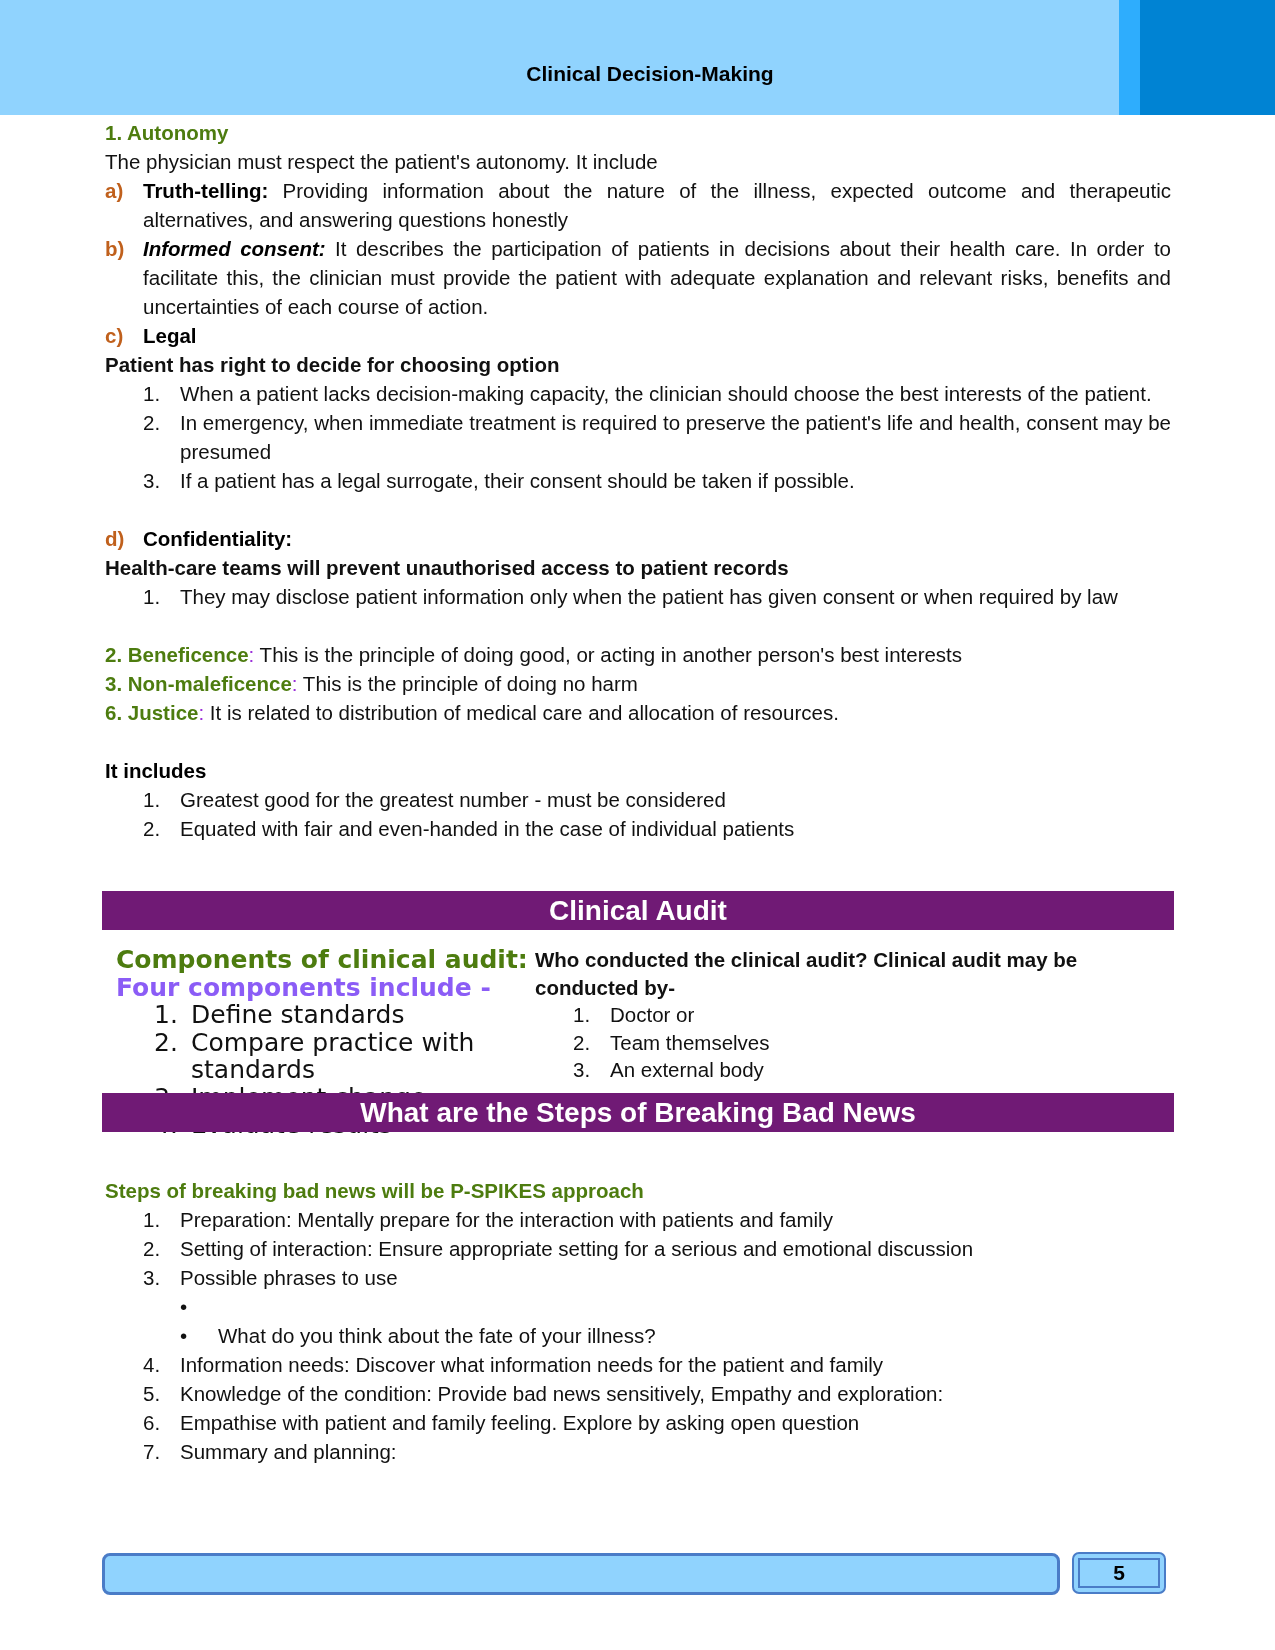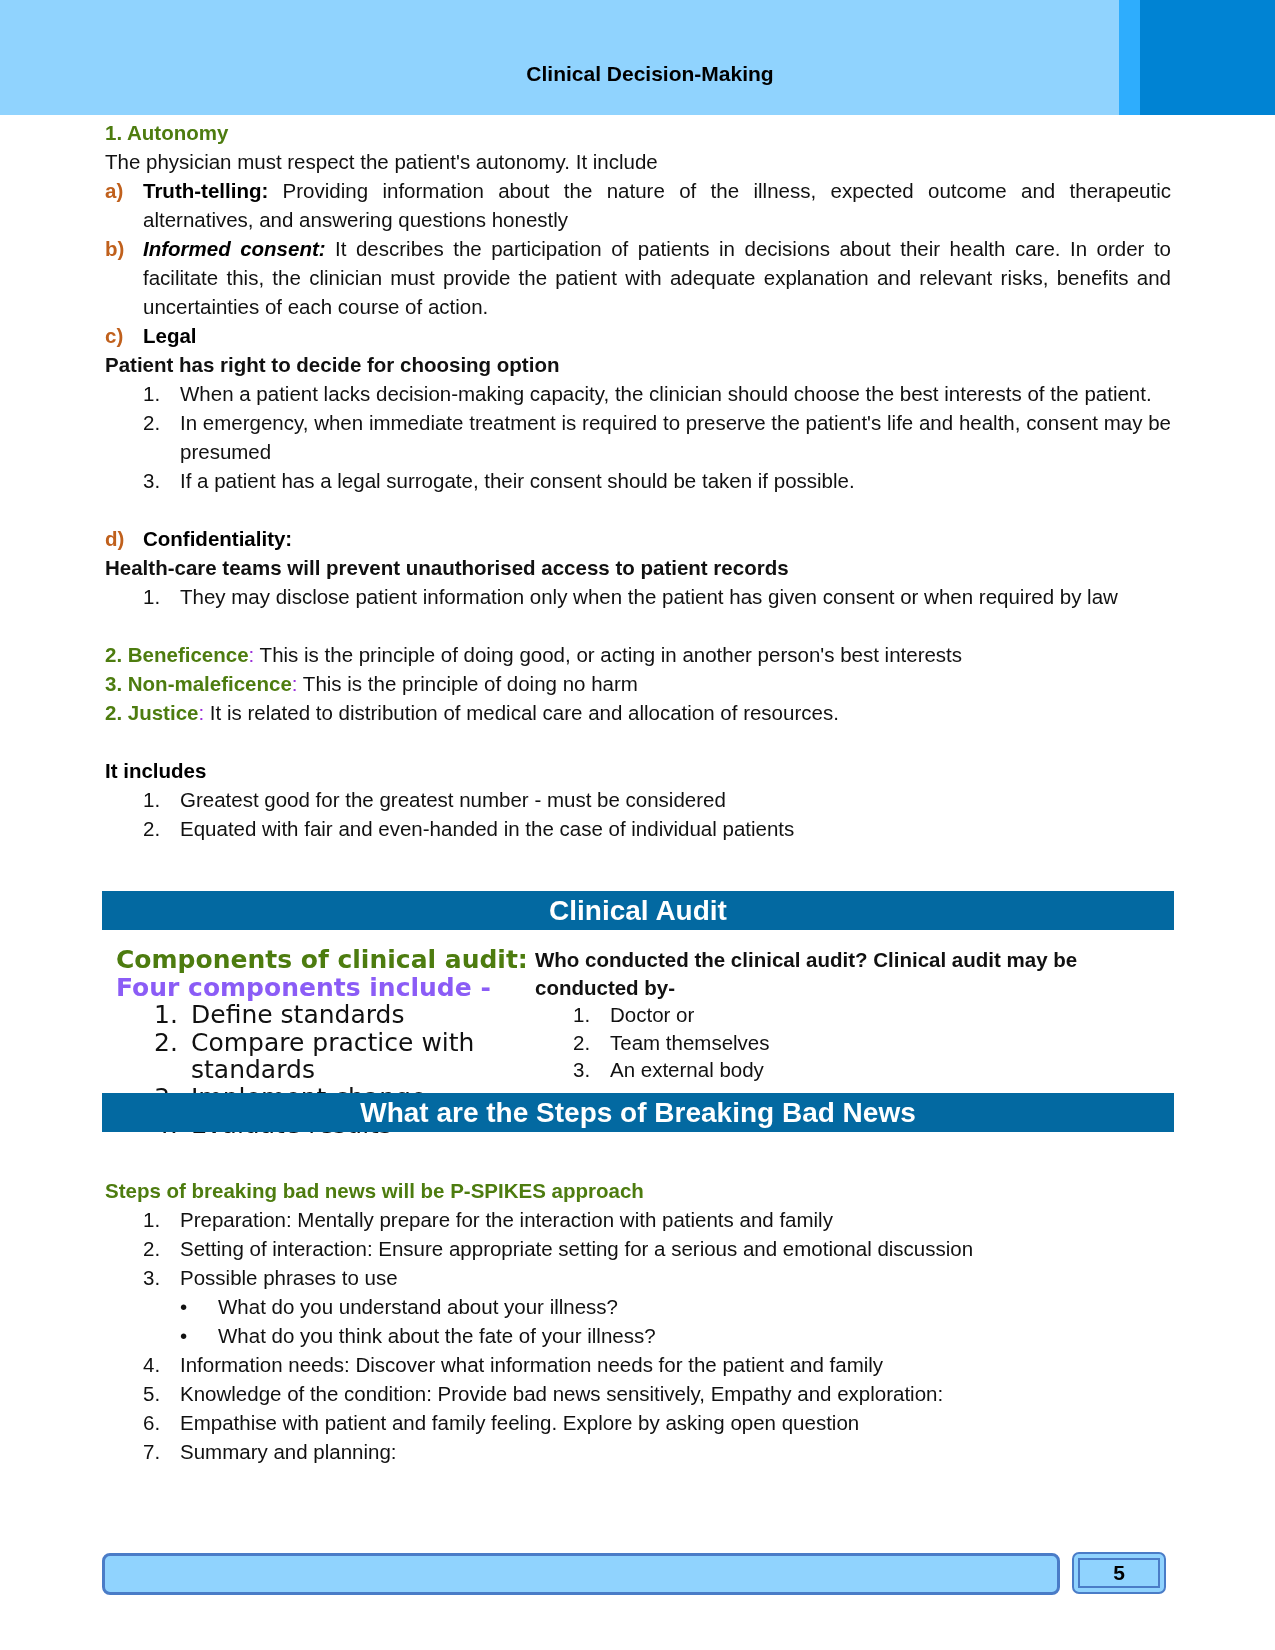--- a/index.html
+++ b/index.html
@@ -33,21 +33,21 @@
 
   .numlist { margin-left: 38px; }
   .numitem { display: flex; font-size: 20.5px; line-height: 29px; text-align: justify; }
   .numitem .num { width: 37px; flex: none; }
   .numitem .txt { flex: 1; }
 
   .gap { height: 29px; }
 
   .section-bar {
     position: absolute; left: 102px; width: 1072px; height: 39px;
-    background: #0369a1; color: #ffffff; font-weight: bold; font-size: 28px;
+    background: #701a75; color: #ffffff; font-weight: bold; font-size: 28px;
     text-align: center; line-height: 39px;
   }
 
   .cols { position: absolute; left: 116px; top: 946px; width: 1060px; display: flex; }
   .col-left { width: 430px; }
   .col-right { width: 620px; }
   .audit { font-family: "DejaVu Sans", sans-serif; font-size: 25px; line-height: 27.5px; }
   .audit-list { margin-left: 38px; }
   .audit-item { display: flex; }
   .audit-item .num { width: 37px; flex: none; }
@@ -124,21 +124,21 @@
     <div class="numitem">
       <span class="num">1.</span>
       <span class="txt">They may disclose patient information only when the patient has given consent or when required by law</span>
     </div>
   </div>
 
   <div class="gap"></div>
 
   <div class="line"><span class="purple">2. Beneficence</span><span class="purple-plain">:</span><span> This is the principle of doing good, or acting in another person's best interests</span></div>
   <div class="line"><span class="purple">3. Non-maleficence</span><span class="purple-plain">:</span><span> This is the principle of doing no harm</span></div>
-  <div class="line"><span class="purple">2. Justice</span><span class="purple-plain">:</span><span> It is related to distribution of medical care and allocation of resources.</span></div>
+  <div class="line"><span class="purple">6. Justice</span><span class="purple-plain">:</span><span> It is related to distribution of medical care and allocation of resources.</span></div>
 
   <div class="gap"></div>
 
   <div class="line orange">It includes</div>
   <div class="numlist">
     <div class="numitem">
       <span class="num">1.</span>
       <span class="txt">Greatest good for the greatest number - must be considered</span>
     </div>
     <div class="numitem">
@@ -206,21 +206,20 @@
         <span class="txt">Setting of interaction: Ensure appropriate setting for a serious and emotional discussion</span>
       </div>
     <div class="numitem">
         <span class="num">3.</span>
         <span class="txt">Possible phrases to use</span>
       </div>
   </div>
   <div class="bulletlist">
     <div class="bulletitem">
         <span class="dot">•</span>
-        <span>What do you understand about your illness?</span>
       </div>
     <div class="bulletitem">
         <span class="dot">•</span>
         <span>What do you think about the fate of your illness?</span>
       </div>
   </div>
   <div class="numlist">
     <div class="numitem">
         <span class="num">4.</span>
         <span class="txt">Information needs: Discover what information needs for the patient and family</span>

